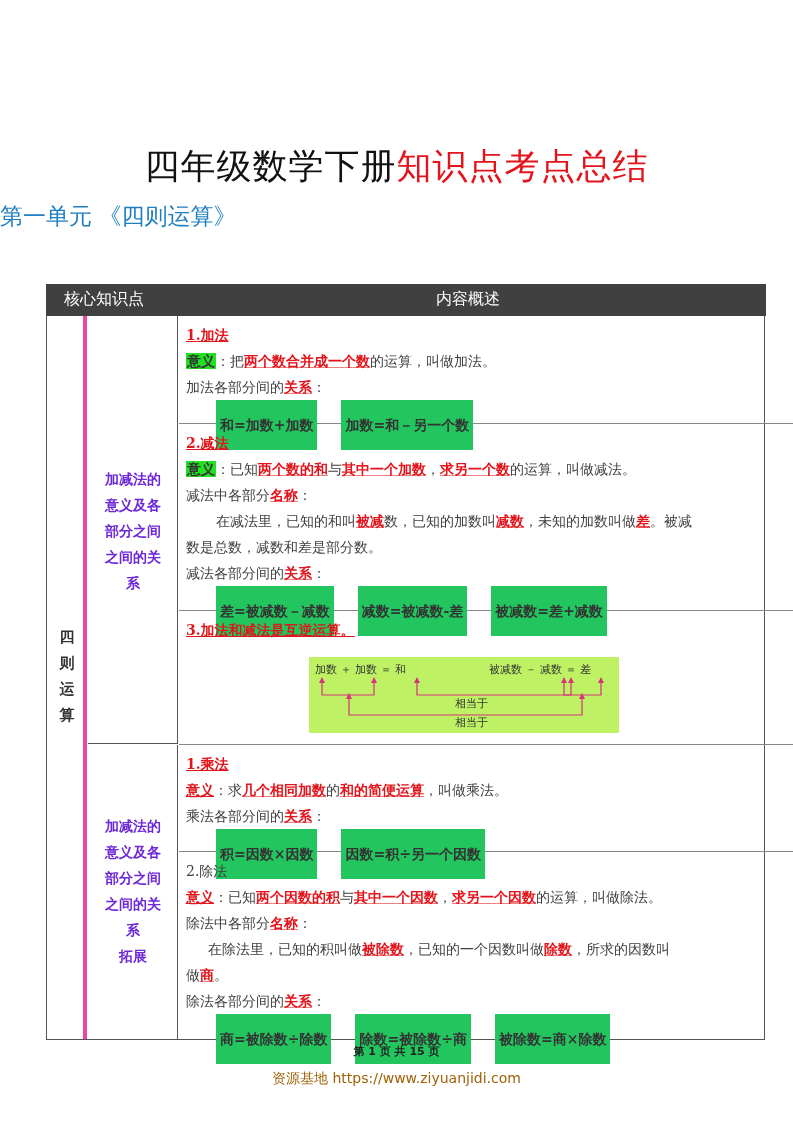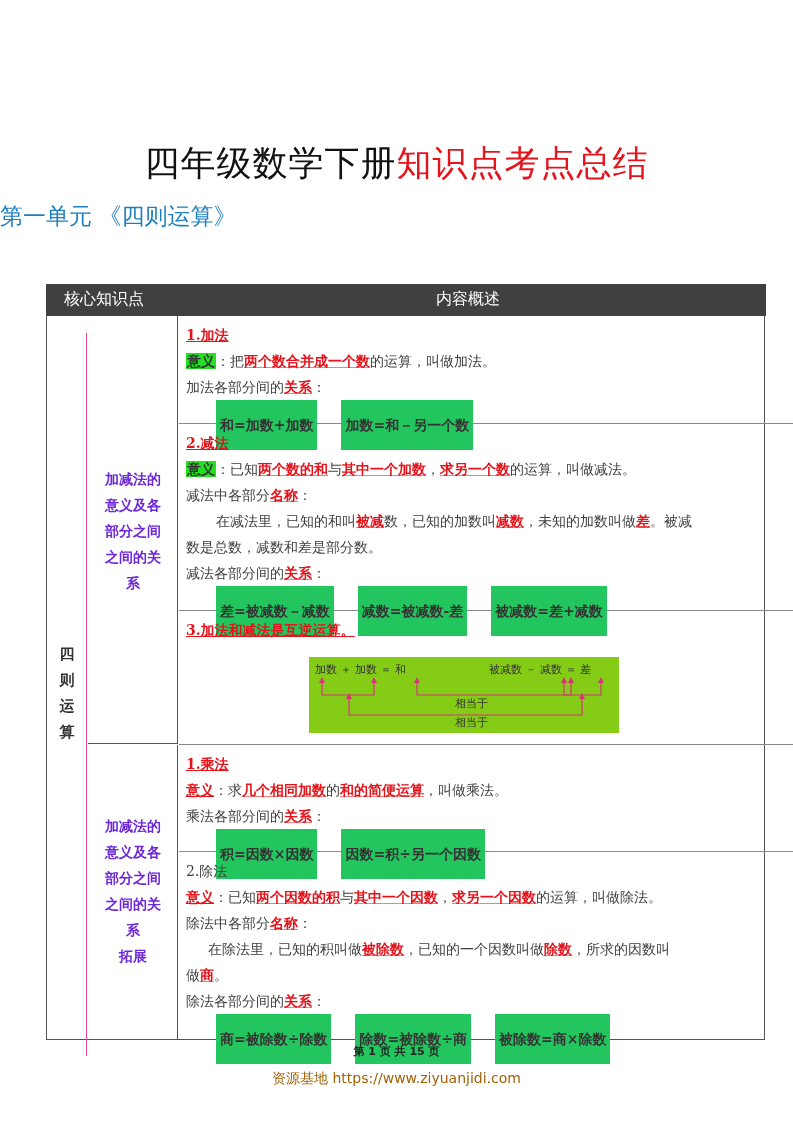--- a/index.html
+++ b/index.html
@@ -1,21 +1,21 @@
 <!DOCTYPE html>
 <html><head>
 <meta charset="utf-8">
 <style>
   * { margin: 0; padding: 0; box-sizing: border-box; }
   html, body { width: 793px; height: 1122px; background: #ffffff; overflow: hidden; }
   body { position: relative; font-family: "DejaVu Serif", "Liberation Serif", serif; color: #404040; }
 
   .title {
     position: absolute; top: 142px; left: 0; width: 793px; text-align: center;
-    font-family: Liberation Mono, monospace;
+    font-family: Liberation Sans, sans-serif;
     font-size: 35px; letter-spacing: 1px; color: #111111; line-height: 48px;
   }
   .title .red { color: #e3141b; }
   .subtitle {
     position: absolute; top: 199px; left: 0; width: 793px; text-align: left;
     font-family: Liberation Sans, sans-serif;
     font-size: 23px; color: #1e7fc0; line-height: 34px;
   }
 
   .table {
@@ -23,22 +23,22 @@
     border-left: 1px solid #555; border-right: 1px solid #555; border-bottom: 1px solid #555;
   }
   .thead {
     position: absolute; left: -1px; top: 0; width: 720px; height: 32px; background: #404040;
     color: #ffffff; font-family: "DejaVu Sans", "Liberation Sans", sans-serif; font-size: 16px;
   }
   .thead .h1 { position: absolute; left: 18px; top: 5px; }
   .thead .h2 { position: absolute; left: 390px; top: 5px; }
 
   .col1 {
-    position: absolute; left: 0; top: 49px; width: 40px; height: 723px;
-    border-right: 1px solid #ec4899;
+    position: absolute; left: 0; top: 32px; width: 40px; height: 723px;
+    border-right: 4px solid #ec4899;
   }
   .col1 .vtext {
     position: absolute; left: 0; top: 308px; width: 40px; text-align: center;
     font-family: "DejaVu Sans", "Liberation Sans", sans-serif; font-weight: bold;
     font-size: 15px; line-height: 26px; color: #333;
   }
   .col2 {
     position: absolute; left: 41px; width: 90px; border-right: 1px solid #555;
   }
   .col2.a { top: 32px; height: 428px; border-bottom: 1px solid #555; }
@@ -57,21 +57,21 @@
   .heading { color: #e3141b; font-weight: bold; text-decoration: underline; text-decoration-color: #e3141b; }
   .heading.plain { color: #404040; font-weight: normal; text-decoration: none; }
   .hl-green { background: #22e022; color: #333; font-weight: bold; padding: 0 1px; }
   .lbl-red { color: #e3141b; font-weight: bold; text-decoration: underline; }
   .em { color: #e3141b; font-weight: bold; text-decoration: underline; text-decoration-color: #f08080; }
   .indent { padding-left: 30px; }
   .formulas { padding-left: 30px; display: flex; gap: 24px; }
   .hl-yellow { background: #22c55e; color: #333; font-weight: bold; padding: 12px 4px; }
 
   .diagram {
-    position: absolute; left: 130px; top: 46px; width: 310px; height: 76px; background: #84cc16;
+    position: absolute; left: 130px; top: 46px; width: 310px; height: 76px; background: #bef264;
   }
   .diagram .t { position: absolute; font-size: 11px; color: #333; line-height: 14px; white-space: nowrap; }
 
   .footer-page {
     position: absolute; top: 1044px; left: 0; width: 793px; text-align: center;
     font-family: "DejaVu Sans", "Liberation Sans", sans-serif; font-size: 11px; font-weight: bold; color: #222;
   }
   .footer-site {
     position: absolute; top: 1070px; left: 0; width: 793px; text-align: center;
     font-family: "DejaVu Sans", "Liberation Sans", sans-serif; font-size: 14px; color: #a16207;

